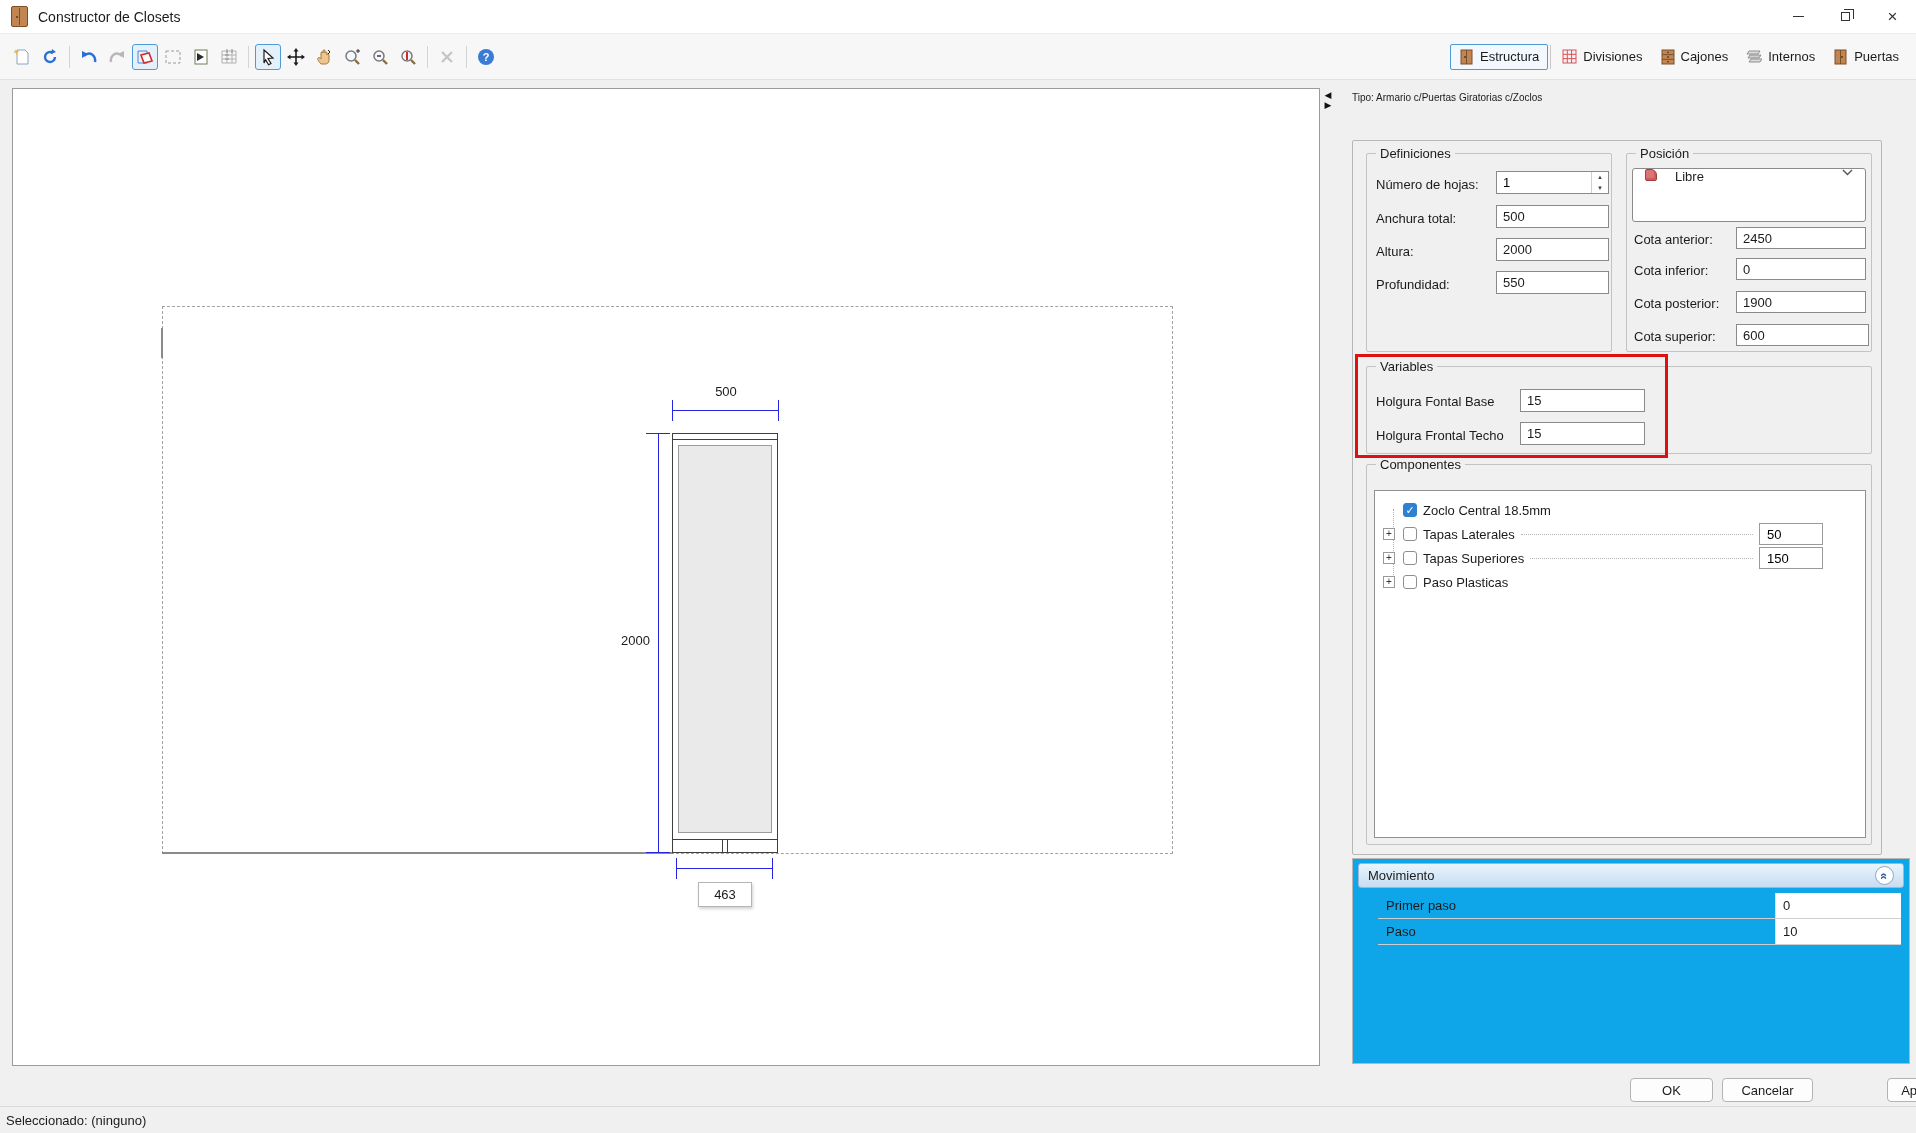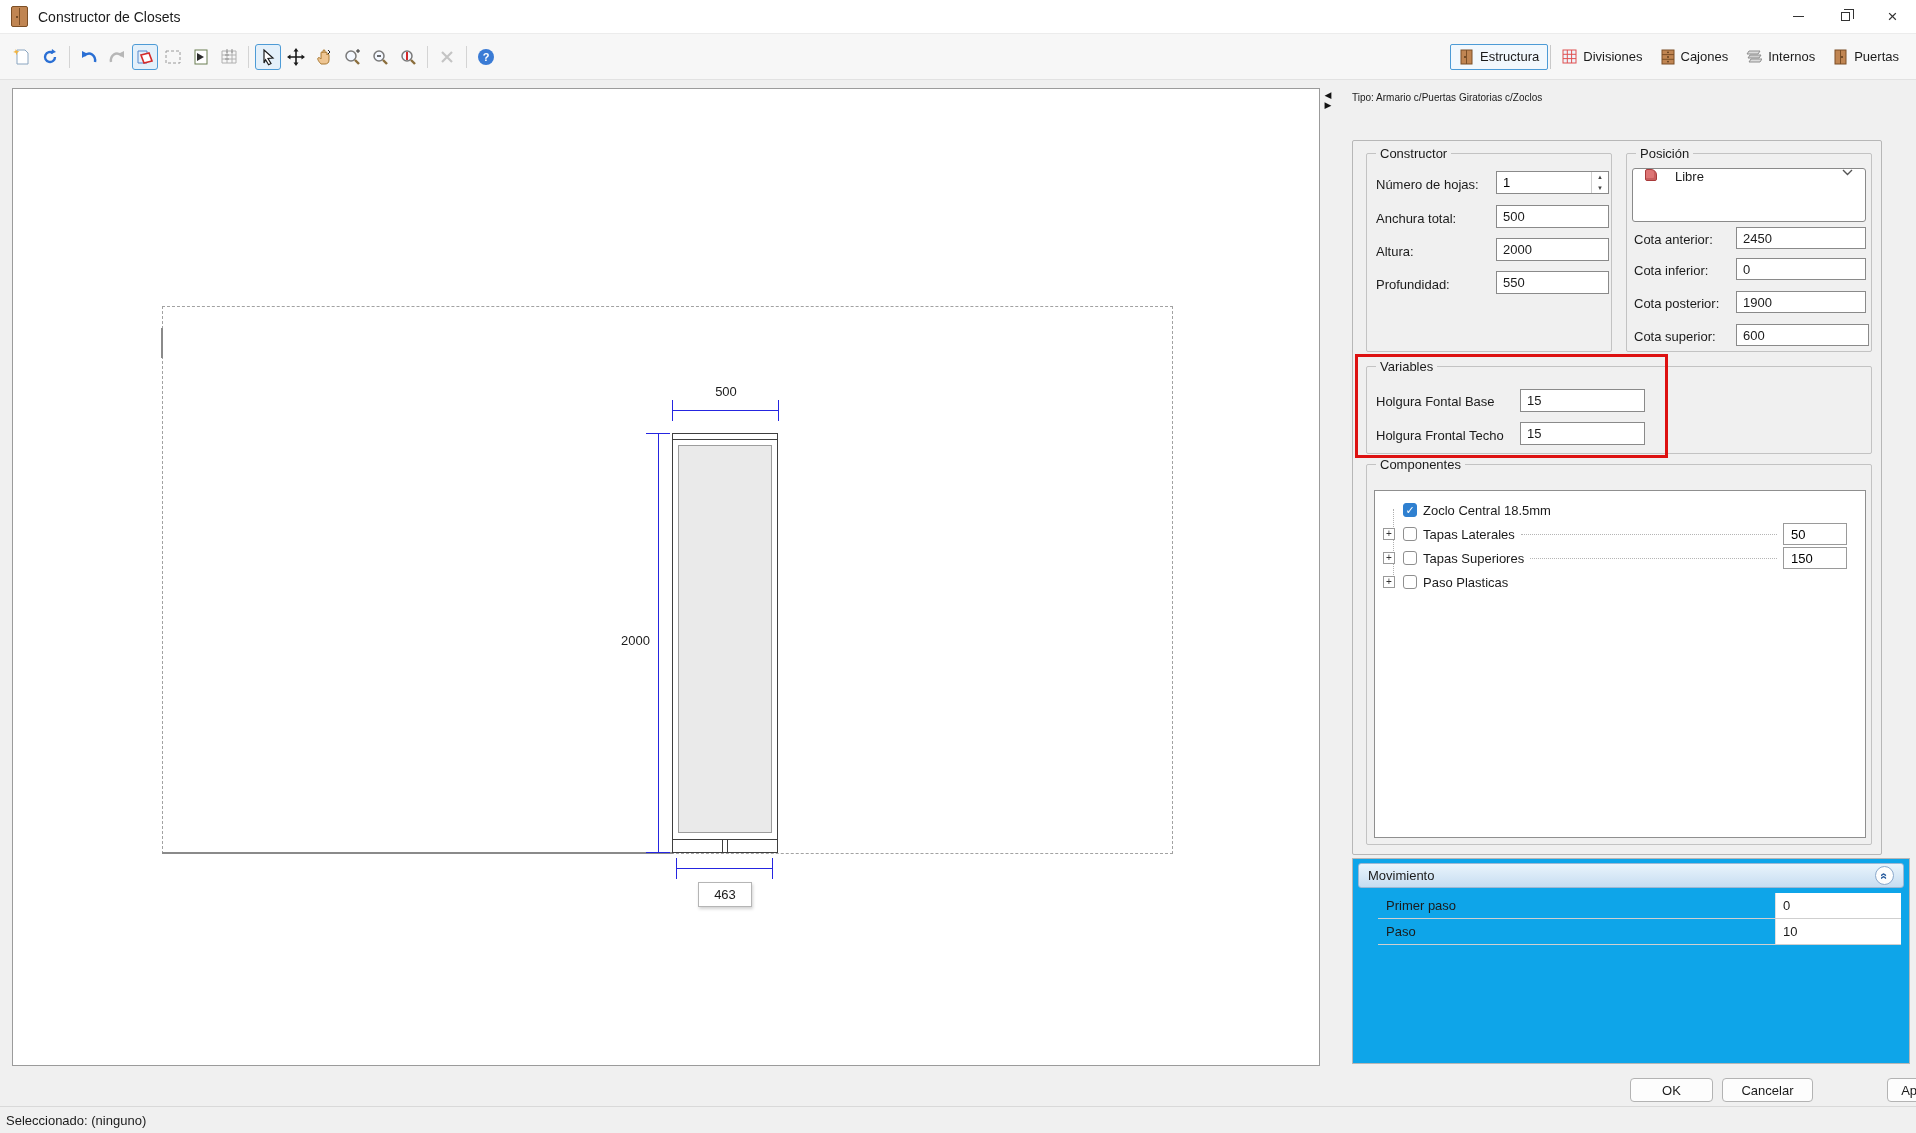--- a/index.html
+++ b/index.html
@@ -71,21 +71,21 @@
   .tree-vline{position:absolute;left:18px;top:18px;height:74px;border-left:1px dotted #b0b0b0}
   .trow{position:absolute;left:8px;right:2px;height:18px;display:flex;align-items:center;font-size:13px}
   .expander{width:12px;height:12px;border:1px solid #9a9a9a;background:#fff;font-size:10px;line-height:9px;
             text-align:center;color:#333;flex:0 0 auto}
   .exp-spacer{width:12px;flex:0 0 auto}
   .cbox{width:14px;height:14px;border-radius:3px;margin:0 6px 0 8px;flex:0 0 auto;
         display:flex;align-items:center;justify-content:center}
   .cbox.off{background:#fff;border:1px solid #8f8f8f}
   .cbox.on{background:#2f80d0;border:1px solid #2f80d0;color:#fff;font-size:11px}
   .tfill{flex:1;border-top:1px dotted #b5b5b5;margin:0 6px;align-self:center}
-  .tval{width:64px;height:22px;margin-right:16px;flex:0 0 auto}
+  .tval{width:64px;height:22px;margin-right:40px;flex:0 0 auto}
   .tval input{width:100%;height:100%;border:1px solid #9a9a9a;font-size:13px;padding:0 7px;outline:none;font-family:"Liberation Sans",sans-serif}
 
   
   .mov{position:absolute;left:1352px;top:858px;width:558px;height:206px;background:#0ea5e9;border:1px solid #b7b7b7}
   .mov-header{position:absolute;left:5px;top:4px;right:5px;height:25px;border:1px solid #9cb8d4;border-radius:3px;
               background:linear-gradient(#eaf4fc,#c6ddf1);display:flex;align-items:center;padding:0 9px;font-size:13px}
   .mov-collapse{margin-left:auto;width:19px;height:19px;border-radius:50%;background:#fdfdfd;border:1px solid #8aa9cc;
                 color:#2a5d9e;display:flex;align-items:center;justify-content:center;font-size:12px;font-weight:bold}
   .mov-collapse span{display:block;transform:rotate(90deg);line-height:0}
   .mov-row{position:absolute;left:25px;right:8px;height:26px;border-bottom:1px solid #cfcfcf;display:flex;align-items:center;font-size:13px}
@@ -303,21 +303,21 @@
   <div class="collapse-arrows">
     <div>◀</div>
     <div>▶</div>
   </div>
 
   <div class="tipo">Tipo: Armario c/Puertas Giratorias c/Zoclos</div>
 
   <div class="gbox outer"></div>
 
   <div class="gbox" style="left:1366px;top:153px;width:246px;height:199px">
-    <span class="glabel">Constructor</span>
+    <span class="glabel">Definiciones</span>
   </div>
   <div class="flabel" style="left:1376px;top:177px">Número de hojas:</div>
   <div class="spin-wrap">
     <input value="1" style="">
     <div class="spinner">
       <div class="spin-btn">▲</div>
       <div class="spin-btn">▼</div>
     </div>
   </div>
   <div class="flabel" style="left:1376px;top:211px">Anchura total:</div>

